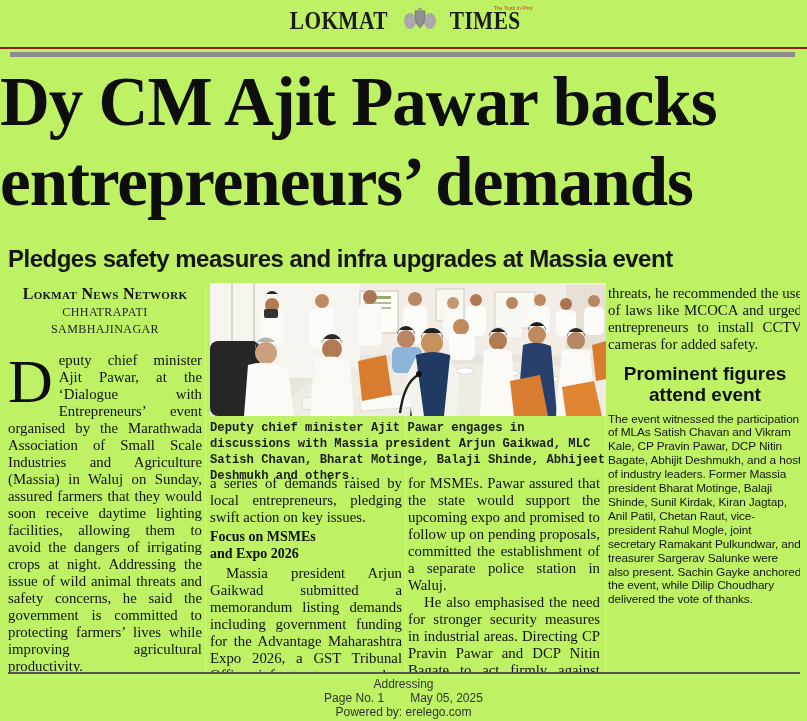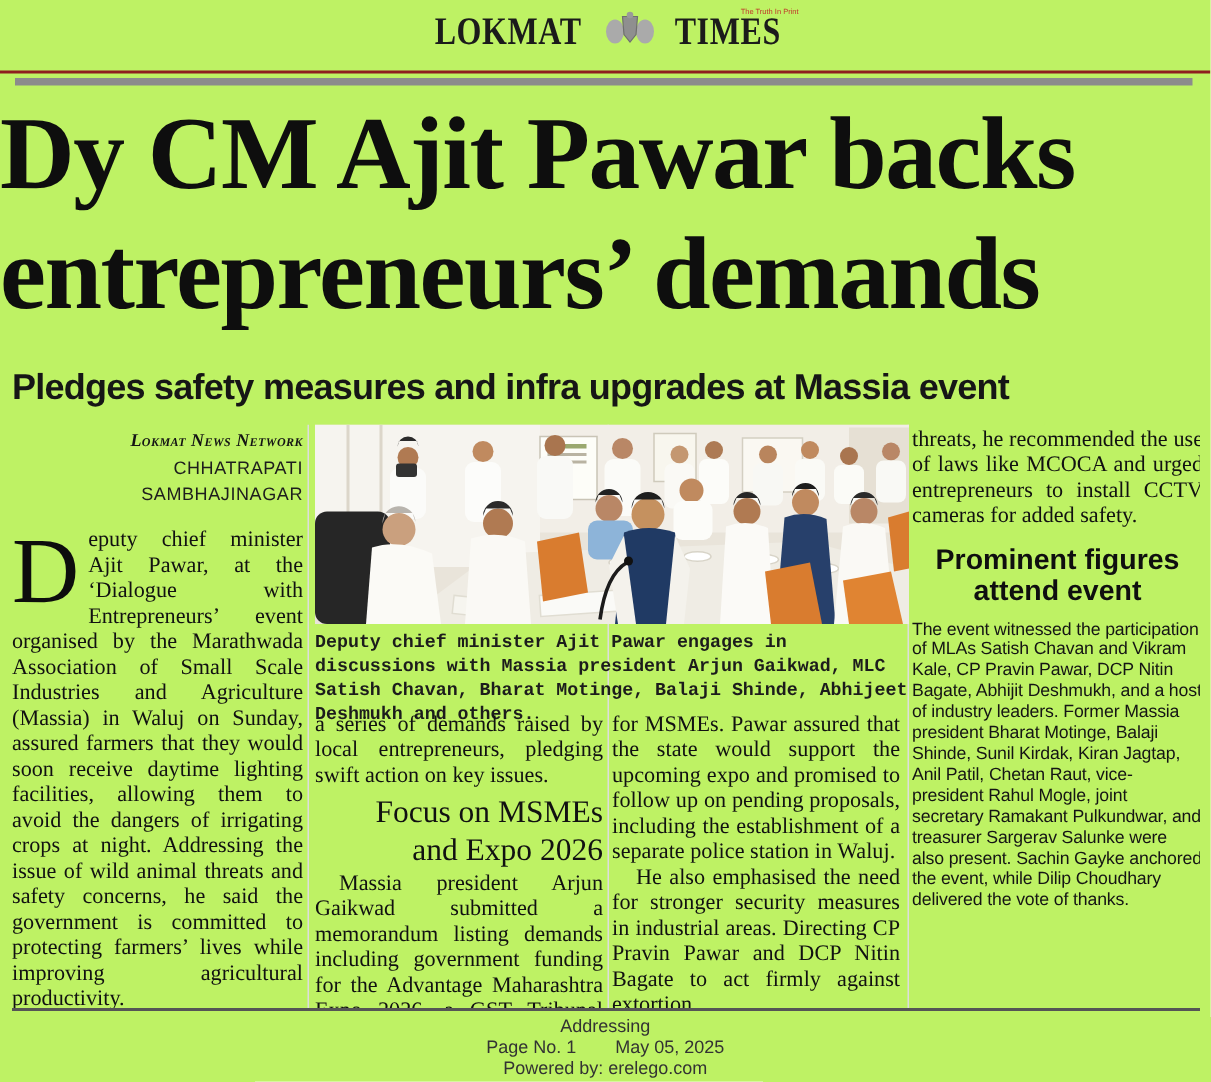--- a/index.html
+++ b/index.html
@@ -39,35 +39,35 @@
   .d1 { left:197px; } .d2 { left:397px; } .d3 { left:597px; }
 
   .col { position:absolute; font-size:14.8px; line-height:17px; text-align:justify; }
   .col1 { left:0; top:2px; width:194px; }
   .col2 { left:202px; top:192px; width:192px; }
   .col3 { left:400px; top:192px; width:192px; }
   .col4 { left:600px; top:2px; width:194px; }
 
   .byline-agency {
     font-family:"Liberation Serif", serif; font-variant:small-caps; font-weight:700;
-    font-size:12px; letter-spacing:0.3px; color:#141414; text-align:right;font-style:italic;
+    font-size:16px; letter-spacing:0.3px; color:#141414; text-align:center;
   }
   .byline-location {
-    font-family:Liberation Sans, sans-serif; font-size:12px; letter-spacing:0.4px;
-    color:#1d1d1d; margin-top:2px; text-align:right;
+    font-family:Liberation Serif, serif; font-size:12px; letter-spacing:0.4px;
+    color:#1d1d1d; margin-top:2px; text-align:center;
   }
   .col1 .body-start { margin-top:14px; }
   .dropcap {
     float:left; font-size:62px; line-height:50px; padding:4px 6px 0 0;
     font-family:"Liberation Serif", serif; color:#0d0d0d;
   }
   .para { text-align:justify; }
   .para.indent { text-indent:16px; }
   .serif-heading {
-    font-weight:400; text-align:right; font-size:21px; line-height:1.2;
+    font-weight:700; text-align:left; font-size:14px; line-height:1.2;
     margin:3px 0 2px 0; text-indent:0;
   }
   
   .photo { position:absolute; left:202px; top:0; width:396px; height:133px; overflow:hidden; background:#e9e4da; }
   .caption {
     position:absolute; left:202px; top:137px; width:396px;
     font-family:Liberation Mono, monospace; font-weight:700; font-size:12.2px;
     line-height:16px; color:#1c1c1c; text-align:left;
   }
   
@@ -218,21 +218,21 @@
     <div class="col col2">
       <div class="para">a series of demands raised by local entrepreneurs, pledging swift action on key issues.</div>
       <div class="serif-heading">
         <div>Focus on MSMEs</div>
         <div>and Expo 2026</div>
       </div>
       <div class="para indent">Massia president Arjun Gaikwad submitted a memorandum listing demands including government funding for the Advantage Maharashtra Expo 2026, a GST Tribunal Office, infrastructure upgrades, and reserved funds</div>
     </div>
 
     <div class="col col3">
-      <div class="para">for MSMEs. Pawar assured that the state would support the upcoming expo and promised to follow up on pending proposals, including the establishment of a separate police station in Waluj.</div>
+      <div class="para">for MSMEs. Pawar assured that the state would support the upcoming expo and promised to follow up on pending proposals, committed the establishment of a separate police station in Waluj.</div>
       <div class="para indent">He also emphasised the need for stronger security measures in industrial areas. Directing CP Pravin Pawar and DCP Nitin Bagate to act firmly against extortion</div>
     </div>
 
     <div class="col col4">
       <div class="para">threats, he recommended the use of laws like MCOCA and urged entrepreneurs to install CCTV cameras for added safety.</div>
       <div class="sans-heading">Prominent figures attend event</div>
       <div class="sans-body">The event witnessed the participation of MLAs Satish Chavan and Vikram Kale, CP Pravin Pawar, DCP Nitin Bagate, Abhijit Deshmukh, and a host of industry leaders. Former Massia president Bharat Motinge, Balaji Shinde, Sunil Kirdak, Kiran Jagtap, Anil Patil, Chetan Raut, vice-president Rahul Mogle, joint secretary Ramakant Pulkundwar, and treasurer Sargerav Salunke were also present. Sachin Gayke anchored the event, while Dilip Choudhary delivered the vote of thanks.</div>
     </div>
   </div>
 

